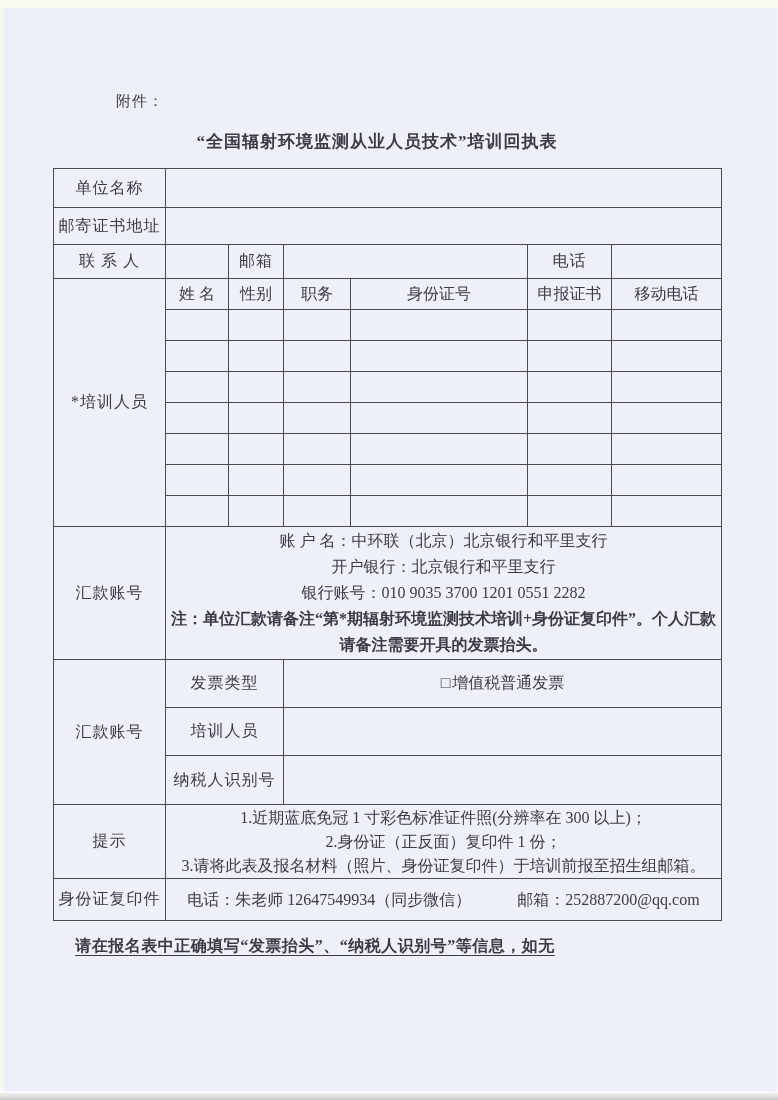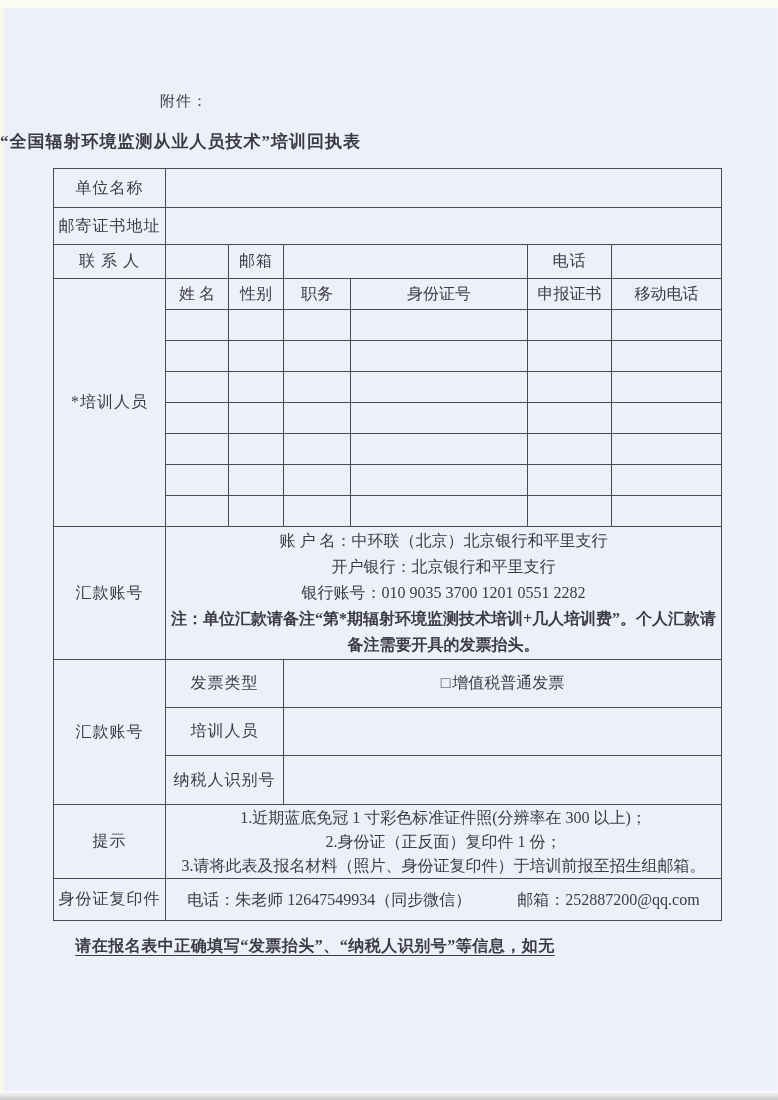--- a/index.html
+++ b/index.html
@@ -16,25 +16,25 @@
     background:#edeffa;
   }
   .edge-top{position:absolute;left:0;top:0;width:778px;height:8px;background:#fbfbf1;}
   .edge-bottom{position:absolute;left:0;bottom:0;width:778px;height:9px;
     background:linear-gradient(#ffffff, #c9c9c9);}
   .edge-left{position:absolute;left:0;top:8px;width:4px;height:1083px;background:#f7f7ee;}
   .edge-right{position:absolute;right:0;top:8px;width:3px;height:1083px;background:#f3f4fb;}
 
   .attachment{
     position:absolute;left:116px;top:92px;
-    font-size:15px;letter-spacing:1px;margin-left:44px;
+    font-size:15px;letter-spacing:1px;
   }
   .doc-title{
     position:absolute;left:0;top:130px;width:754px;
-    font-size:17px;font-weight:bold;letter-spacing:1px;
+    text-align:center;font-size:17px;font-weight:bold;letter-spacing:1px;
   }
 
   table.form{
     position:absolute;left:53px;top:168px;width:668px;
     border-collapse:collapse;table-layout:fixed;
     font-size:16px;
   }
   table.form td,table.form th{
     border:1px solid #4a4a52;
     padding:0 4px;
@@ -168,21 +168,21 @@
           <td></td>
           <td></td>
         </tr>
 
       <tr style="height:133px">
         <td class="lbl">汇款账号</td>
         <td colspan="6" class="content-left">
           <div class="remit-line">账 户 名：中环联（北京）北京银行和平里支行</div>
           <div class="remit-line">开户银行：北京银行和平里支行</div>
           <div class="remit-line">银行账号：010 9035 3700 1201 0551 2282</div>
-          <div class="remit-note">注：单位汇款请备注“第*期辐射环境监测技术培训+几人培训费”。个人汇款请备注需要开具的发票抬头。</div>
+          <div class="remit-note">注：单位汇款请备注“第*期辐射环境监测技术培训+身份证复印件”。个人汇款请备注需要开具的发票抬头。</div>
         </td>
       </tr>
       <tr style="height:48px">
         <td rowspan="3" class="lbl">汇款账号</td>
         <td colspan="2" class="lbl">发票类型</td>
         <td colspan="4" class="invoice-type-cell">
           <span class="checkbox-glyph">□</span><span>增值税普通发票</span>
         </td>
       </tr>
       <tr style="height:48px">

